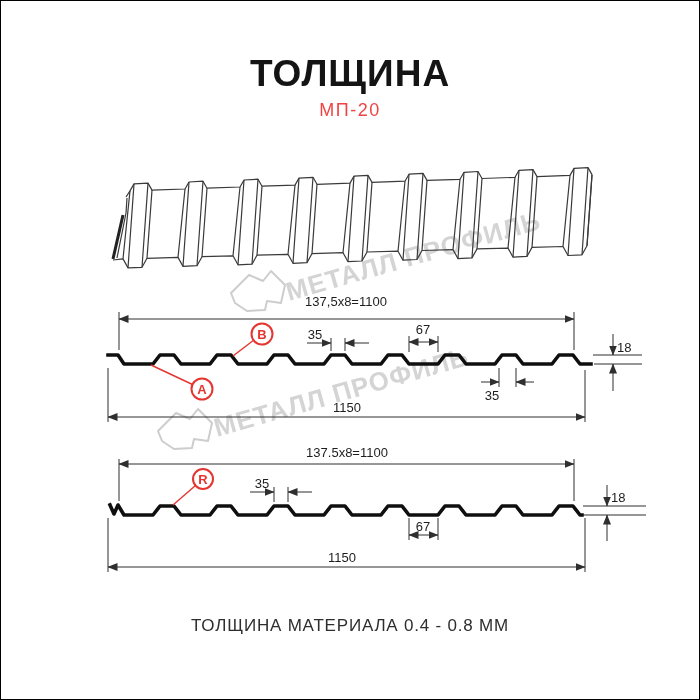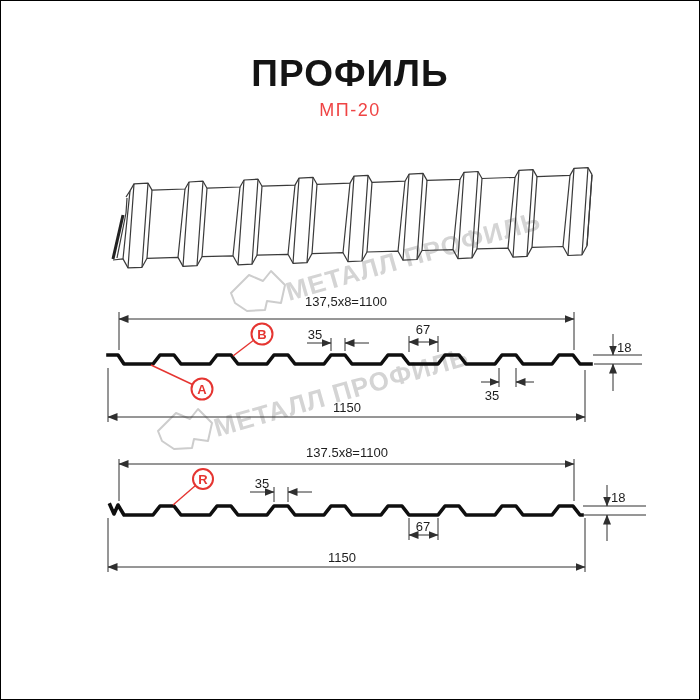--- a/index.html
+++ b/index.html
@@ -22,21 +22,21 @@
   .dim-start{text-anchor:start;}
   .redc{stroke:#e53531;fill:#fff;fill-opacity:0;stroke-width:2;}
   .red-line{stroke:#e53531;stroke-width:1.4;}
   .red-t{font:700 13px "Liberation Sans",sans-serif;fill:#e53531;text-anchor:middle;}
 </style>
 </head>
 <body>
 
 <div class="stage">
 
-  <div class="title">ПРОФИЛЬ</div>
+  <div class="title">ТОЛЩИНА</div>
   <div class="subtitle">МП-20</div>
 
   <svg class="draw" width="700" height="700" viewBox="0 0 700 700">
     <defs>
       <marker id="arr" viewBox="0 0 10 8" refX="9.5" refY="4" markerWidth="10" markerHeight="8" orient="auto-start-reverse" markerUnits="userSpaceOnUse">
         <path d="M0,0 L10,4 L0,8 Z" fill="#2f2f2f"></path>
       </marker>
     </defs>
 
     <g>
@@ -130,13 +130,14 @@
       <line class="thin" x1="584" y1="517" x2="584" y2="571"></line>
       <line class="thin" x1="107" y1="566" x2="584" y2="566" marker-start="url(#arr)" marker-end="url(#arr)"></line>
       <text class="dim" x="341" y="561">1150</text>
 
       <line class="red-line" x1="172" y1="504" x2="194.5" y2="484.5"></line>
       <circle class="redc" cx="202" cy="478" r="10"></circle>
       <text class="red-t" x="202" y="482.5">R</text>
     </g>
   </svg>
 
+  <div class="footer">ТОЛЩИНА МАТЕРИАЛА 0.4 - 0.8 ММ</div>
 </div>
 
 </body></html>

